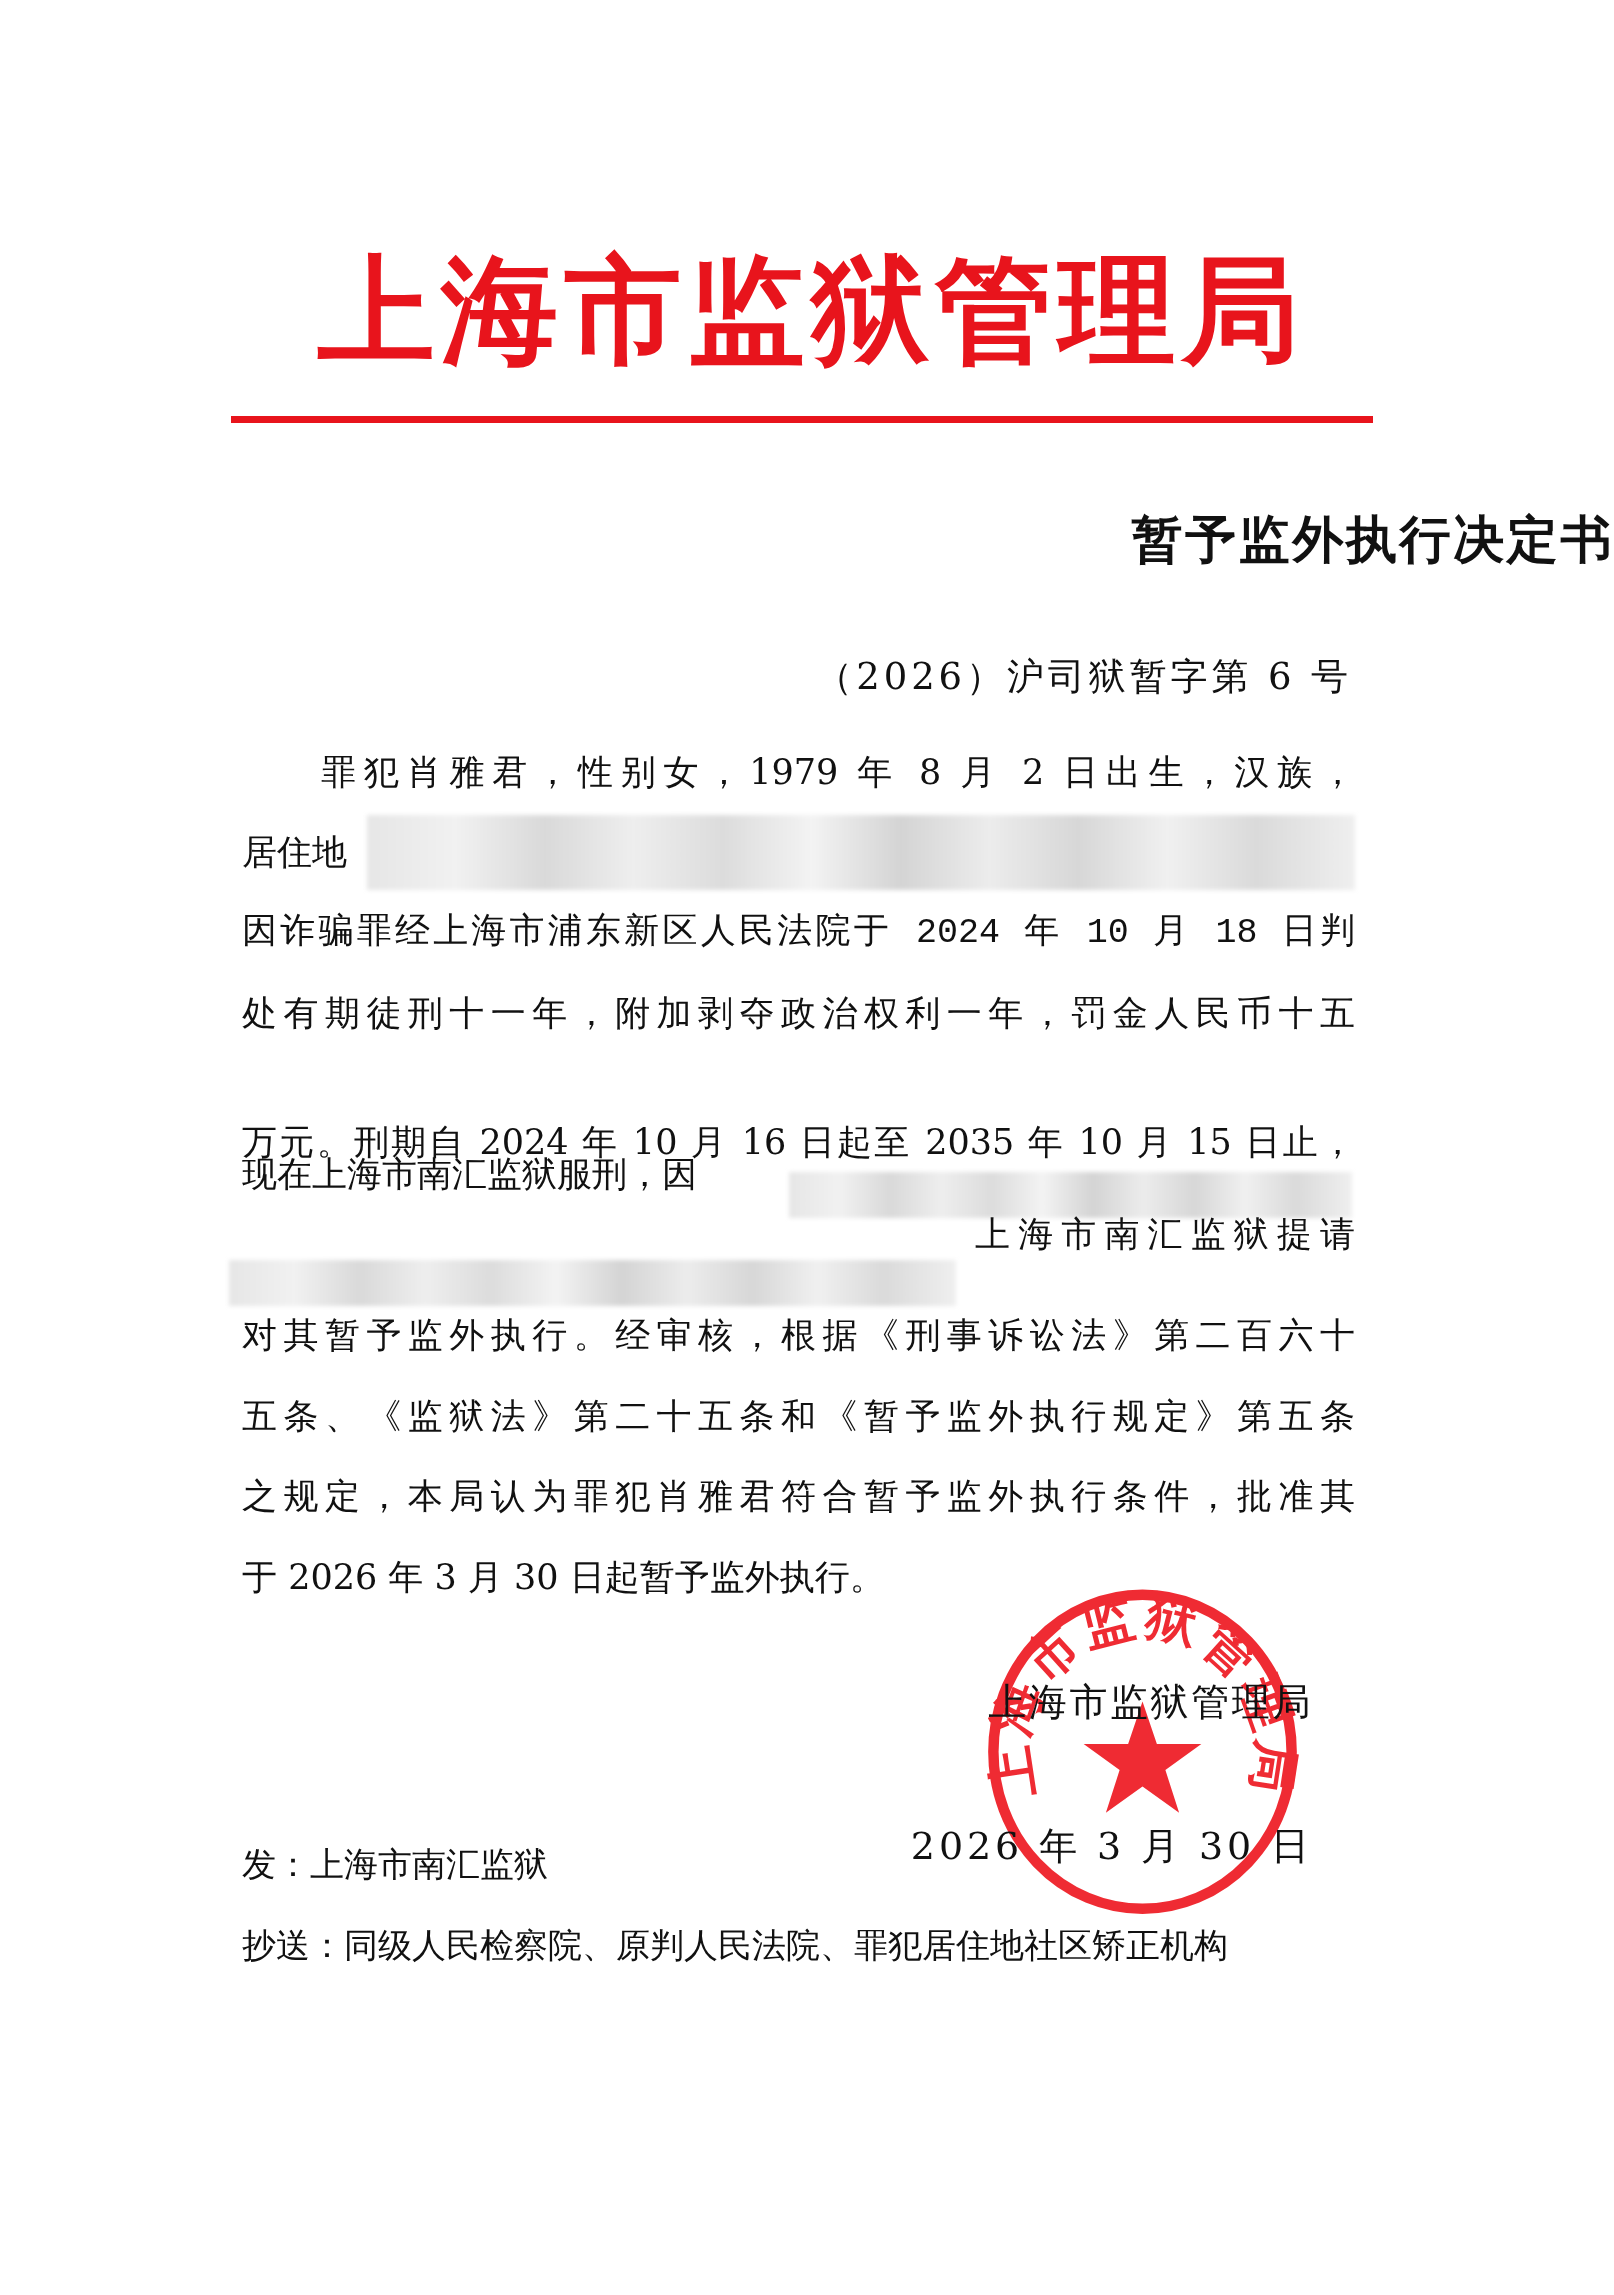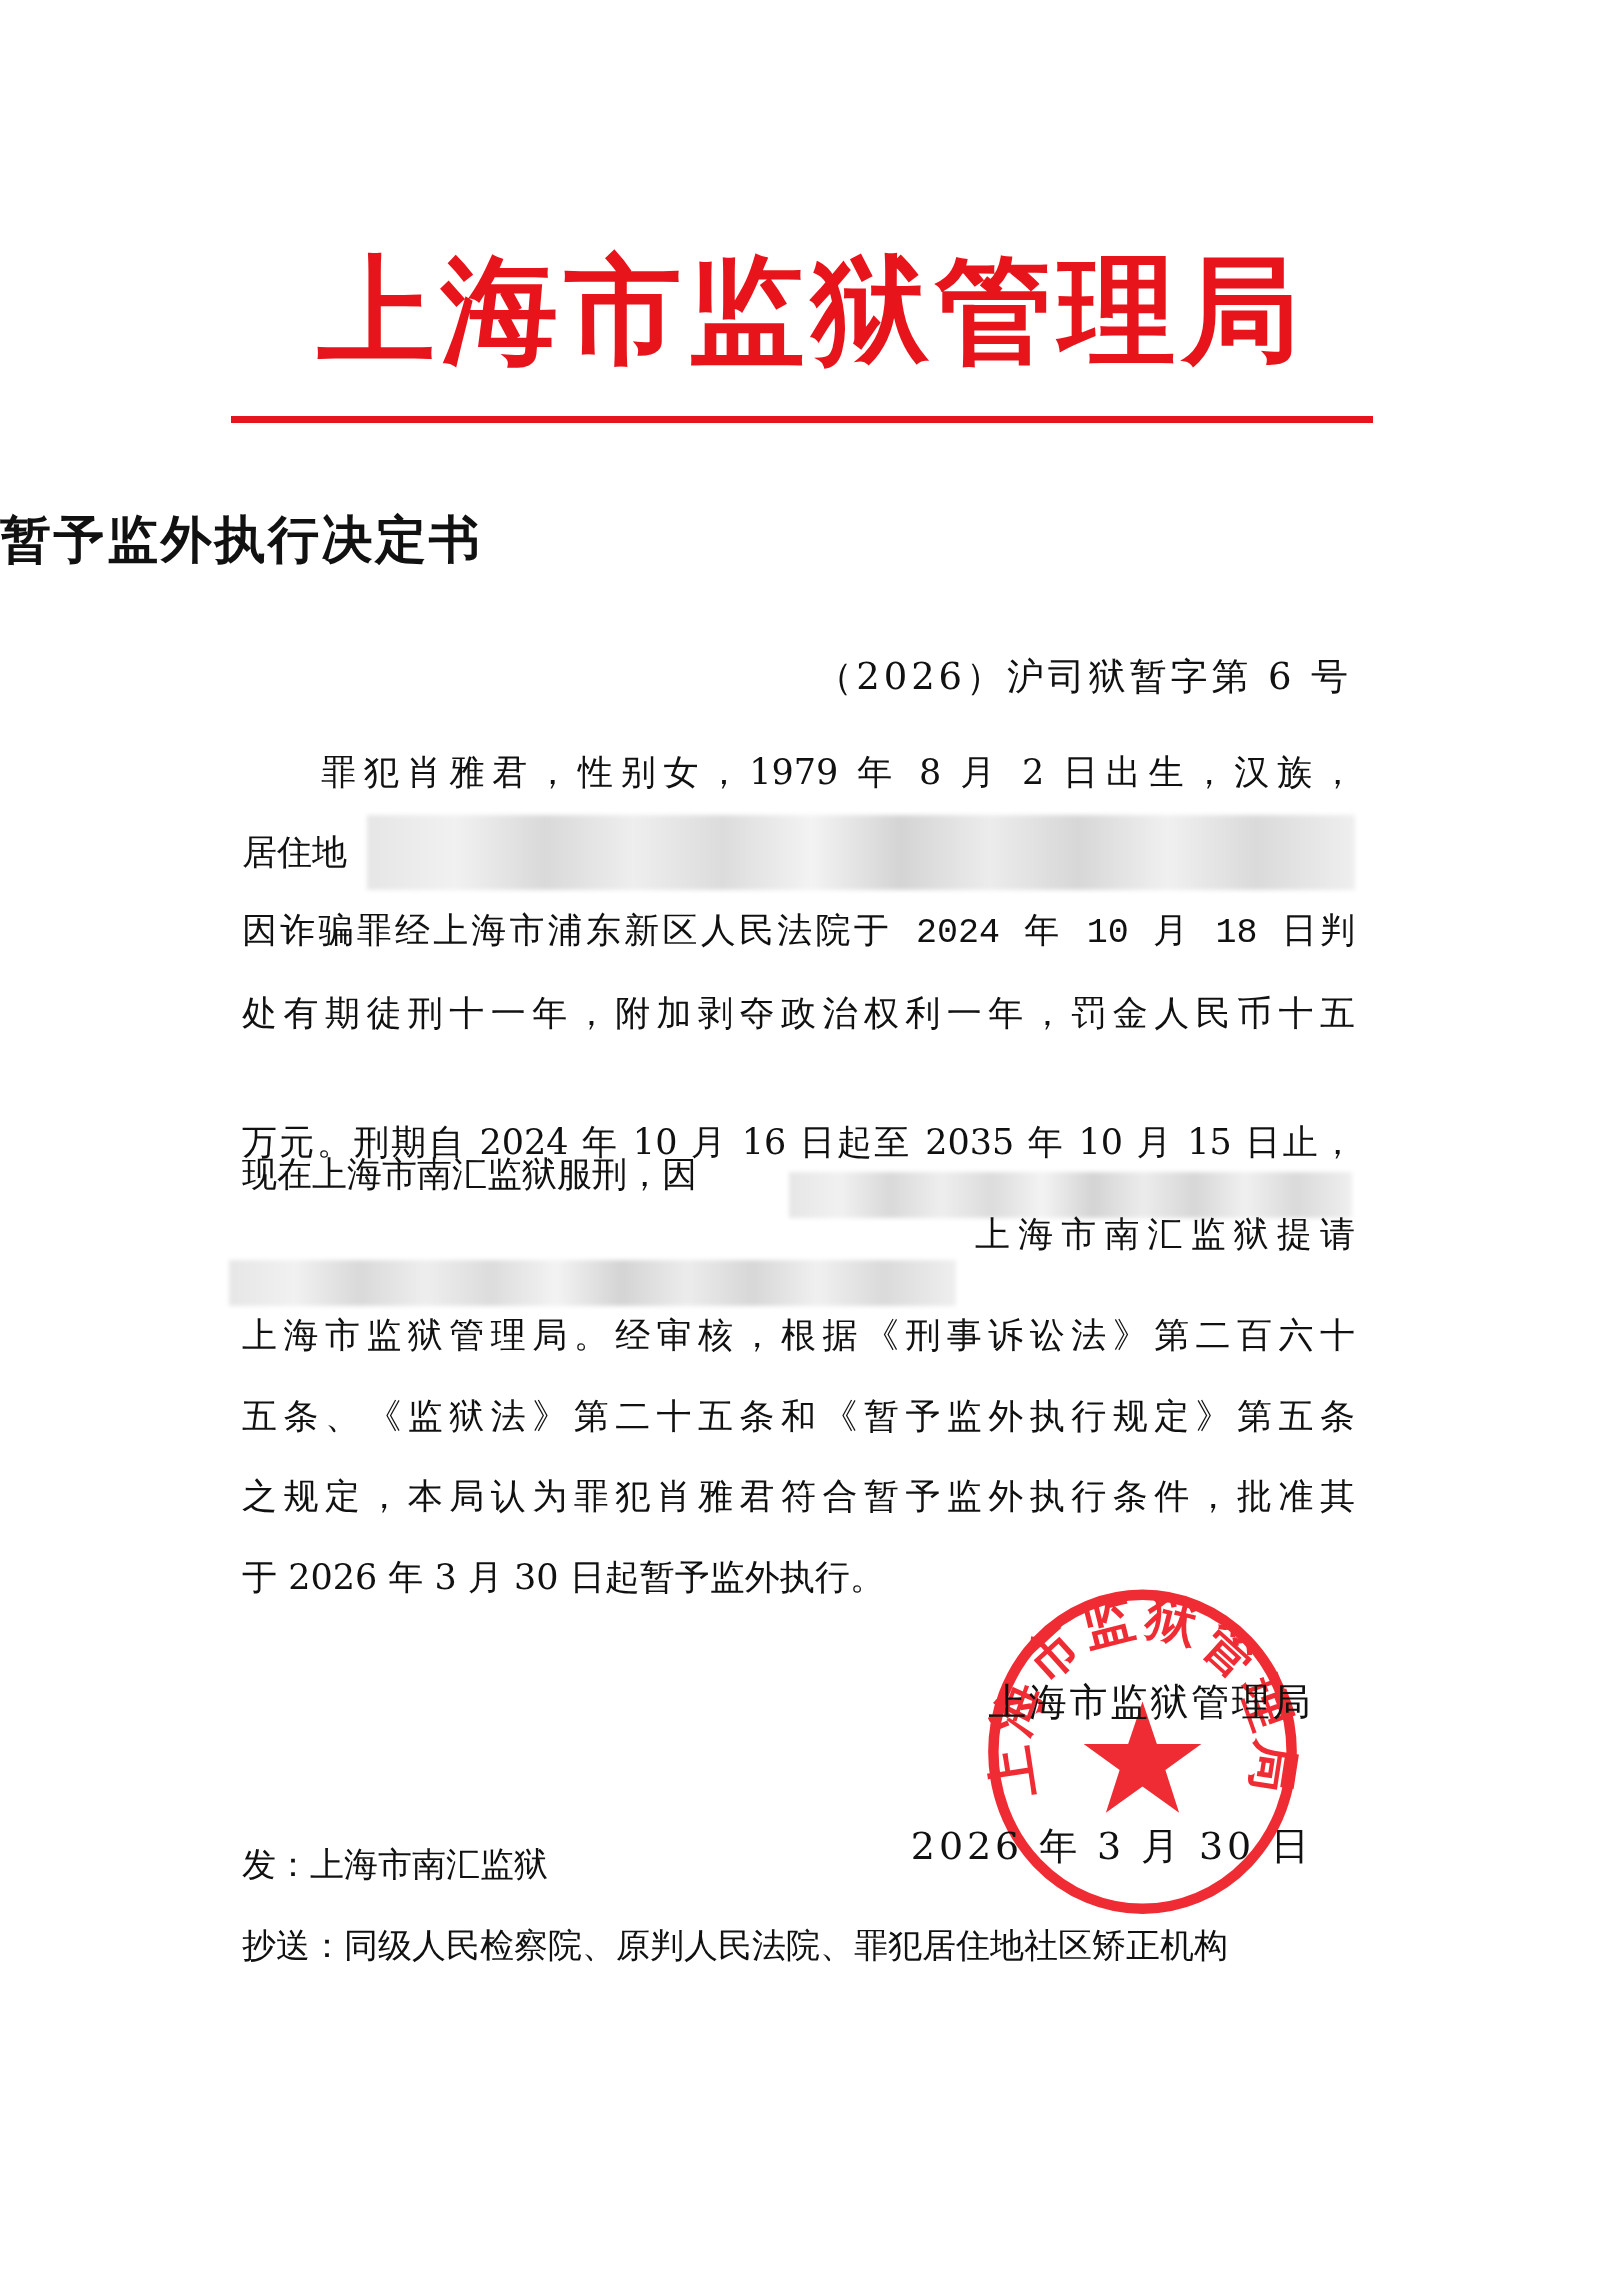--- a/index.html
+++ b/index.html
@@ -3,21 +3,21 @@
 <meta charset="utf-8">
 <style>
   html, body { margin:0; padding:0; background:#ffffff; }
   body { width:1614px; height:2295px; position:relative; overflow:hidden;
          font-family:"DejaVu Serif","Liberation Serif",serif; color:#111; }
   .abs { position:absolute; }
   .header-title { left:288px; top:242px; width:1047px; height:137px; text-align:center;
                   font-family:"DejaVu Sans","Liberation Sans",sans-serif; font-weight:bold;
                   font-size:117px; line-height:137px; letter-spacing:6.5px; white-space:nowrap; }
   .red-rule { left:231px; top:416px; width:1142px; height:7.2px; }
-  .doc-title { left:0; top:507px; width:1614px; text-align:left; font-weight:bold;
+  .doc-title { left:0; top:507px; width:1614px; text-align:right; font-weight:bold;
                font-family:"DejaVu Sans","Liberation Sans",sans-serif;
                font-size:51px; line-height:65px; letter-spacing:2.6px; }
   .doc-number { right:262px; top:651px; font-size:37px; line-height:52px; letter-spacing:3.9px; white-space:nowrap; }
   .body-line { left:242px; width:1113px; font-size:35px; line-height:52px; white-space:nowrap;
                text-align:justify; text-align-last:justify; }
   .body-line.indent { left:321px; width:1034px; }
   .body-line.last { text-align-last:left; }
   .redact { background:linear-gradient(90deg,#e6e6e6 0,#f1f1f1 9%,#d9d9d9 18%,#eeeeee 27%,#dcdcdc 36%,#f3f3f3 45%,#d4d4d4 54%,#ececec 63%,#d7d7d7 72%,#f0f0f0 81%,#dadada 90%,#efefef 100%);
             filter:blur(2px); }
   .signature { right:301px; top:1676px; font-size:38px; line-height:52px; letter-spacing:2.6px; white-space:nowrap; z-index:3; }
@@ -42,21 +42,21 @@
 <div class="abs body-line" style="top:907px;font-family:Liberation Mono, monospace;">因诈骗罪经上海市浦东新区人民法院于 2024 年 10 月 18 日判</div>
 <div class="abs body-line" style="top:987px;">处有期徒刑十一年，附加剥夺政治权利一年，罚金人民币十五</div>
 <div class="abs body-line" style="top:1116px;">万元。刑期自 2024 年 10 月 16 日起至 2035 年 10 月 15 日止，</div>
 
 <div class="abs body-line last" style="top:1148px; width:auto;">现在上海市南汇监狱服刑，因</div>
 <div class="abs redact" style="left:789px; top:1172px; width:563px; height:46px;"></div>
 
 <div class="abs redact" style="left:229px; top:1260px; width:727px; height:46px;"></div>
 <div class="abs body-line" style="top:1208px; left:975px; width:380px;">上海市南汇监狱提请</div>
 
-<div class="abs body-line" style="top:1309px;">上海市监狱管理局。经审核，根据《刑事诉讼法》第二百六十</div>
+<div class="abs body-line" style="top:1309px;">对其暂予监外执行。经审核，根据《刑事诉讼法》第二百六十</div>
 <div class="abs body-line" style="top:1390px;">五条、《监狱法》第二十五条和《暂予监外执行规定》第五条</div>
 <div class="abs body-line" style="top:1470px;">之规定，本局认为罪犯肖雅君符合暂予监外执行条件，批准其</div>
 <div class="abs body-line last" style="top:1551px; width:auto;">于 2026 年 3 月 30 日起暂予监外执行。</div>
 
 <svg class="abs stamp" viewBox="0 0 500 500">
   <defs>
     <path id="sealArc" d="M 95 330 A 175 175 0 1 1 405 330"></path>
   </defs>
   <ellipse cx="250" cy="252" rx="228" ry="240" fill="none" stroke="#ee1c24" stroke-width="16"></ellipse>
   <text font-family="DejaVu Sans, sans-serif" font-size="78" font-weight="bold" fill="#ee1c24" letter-spacing="8">

